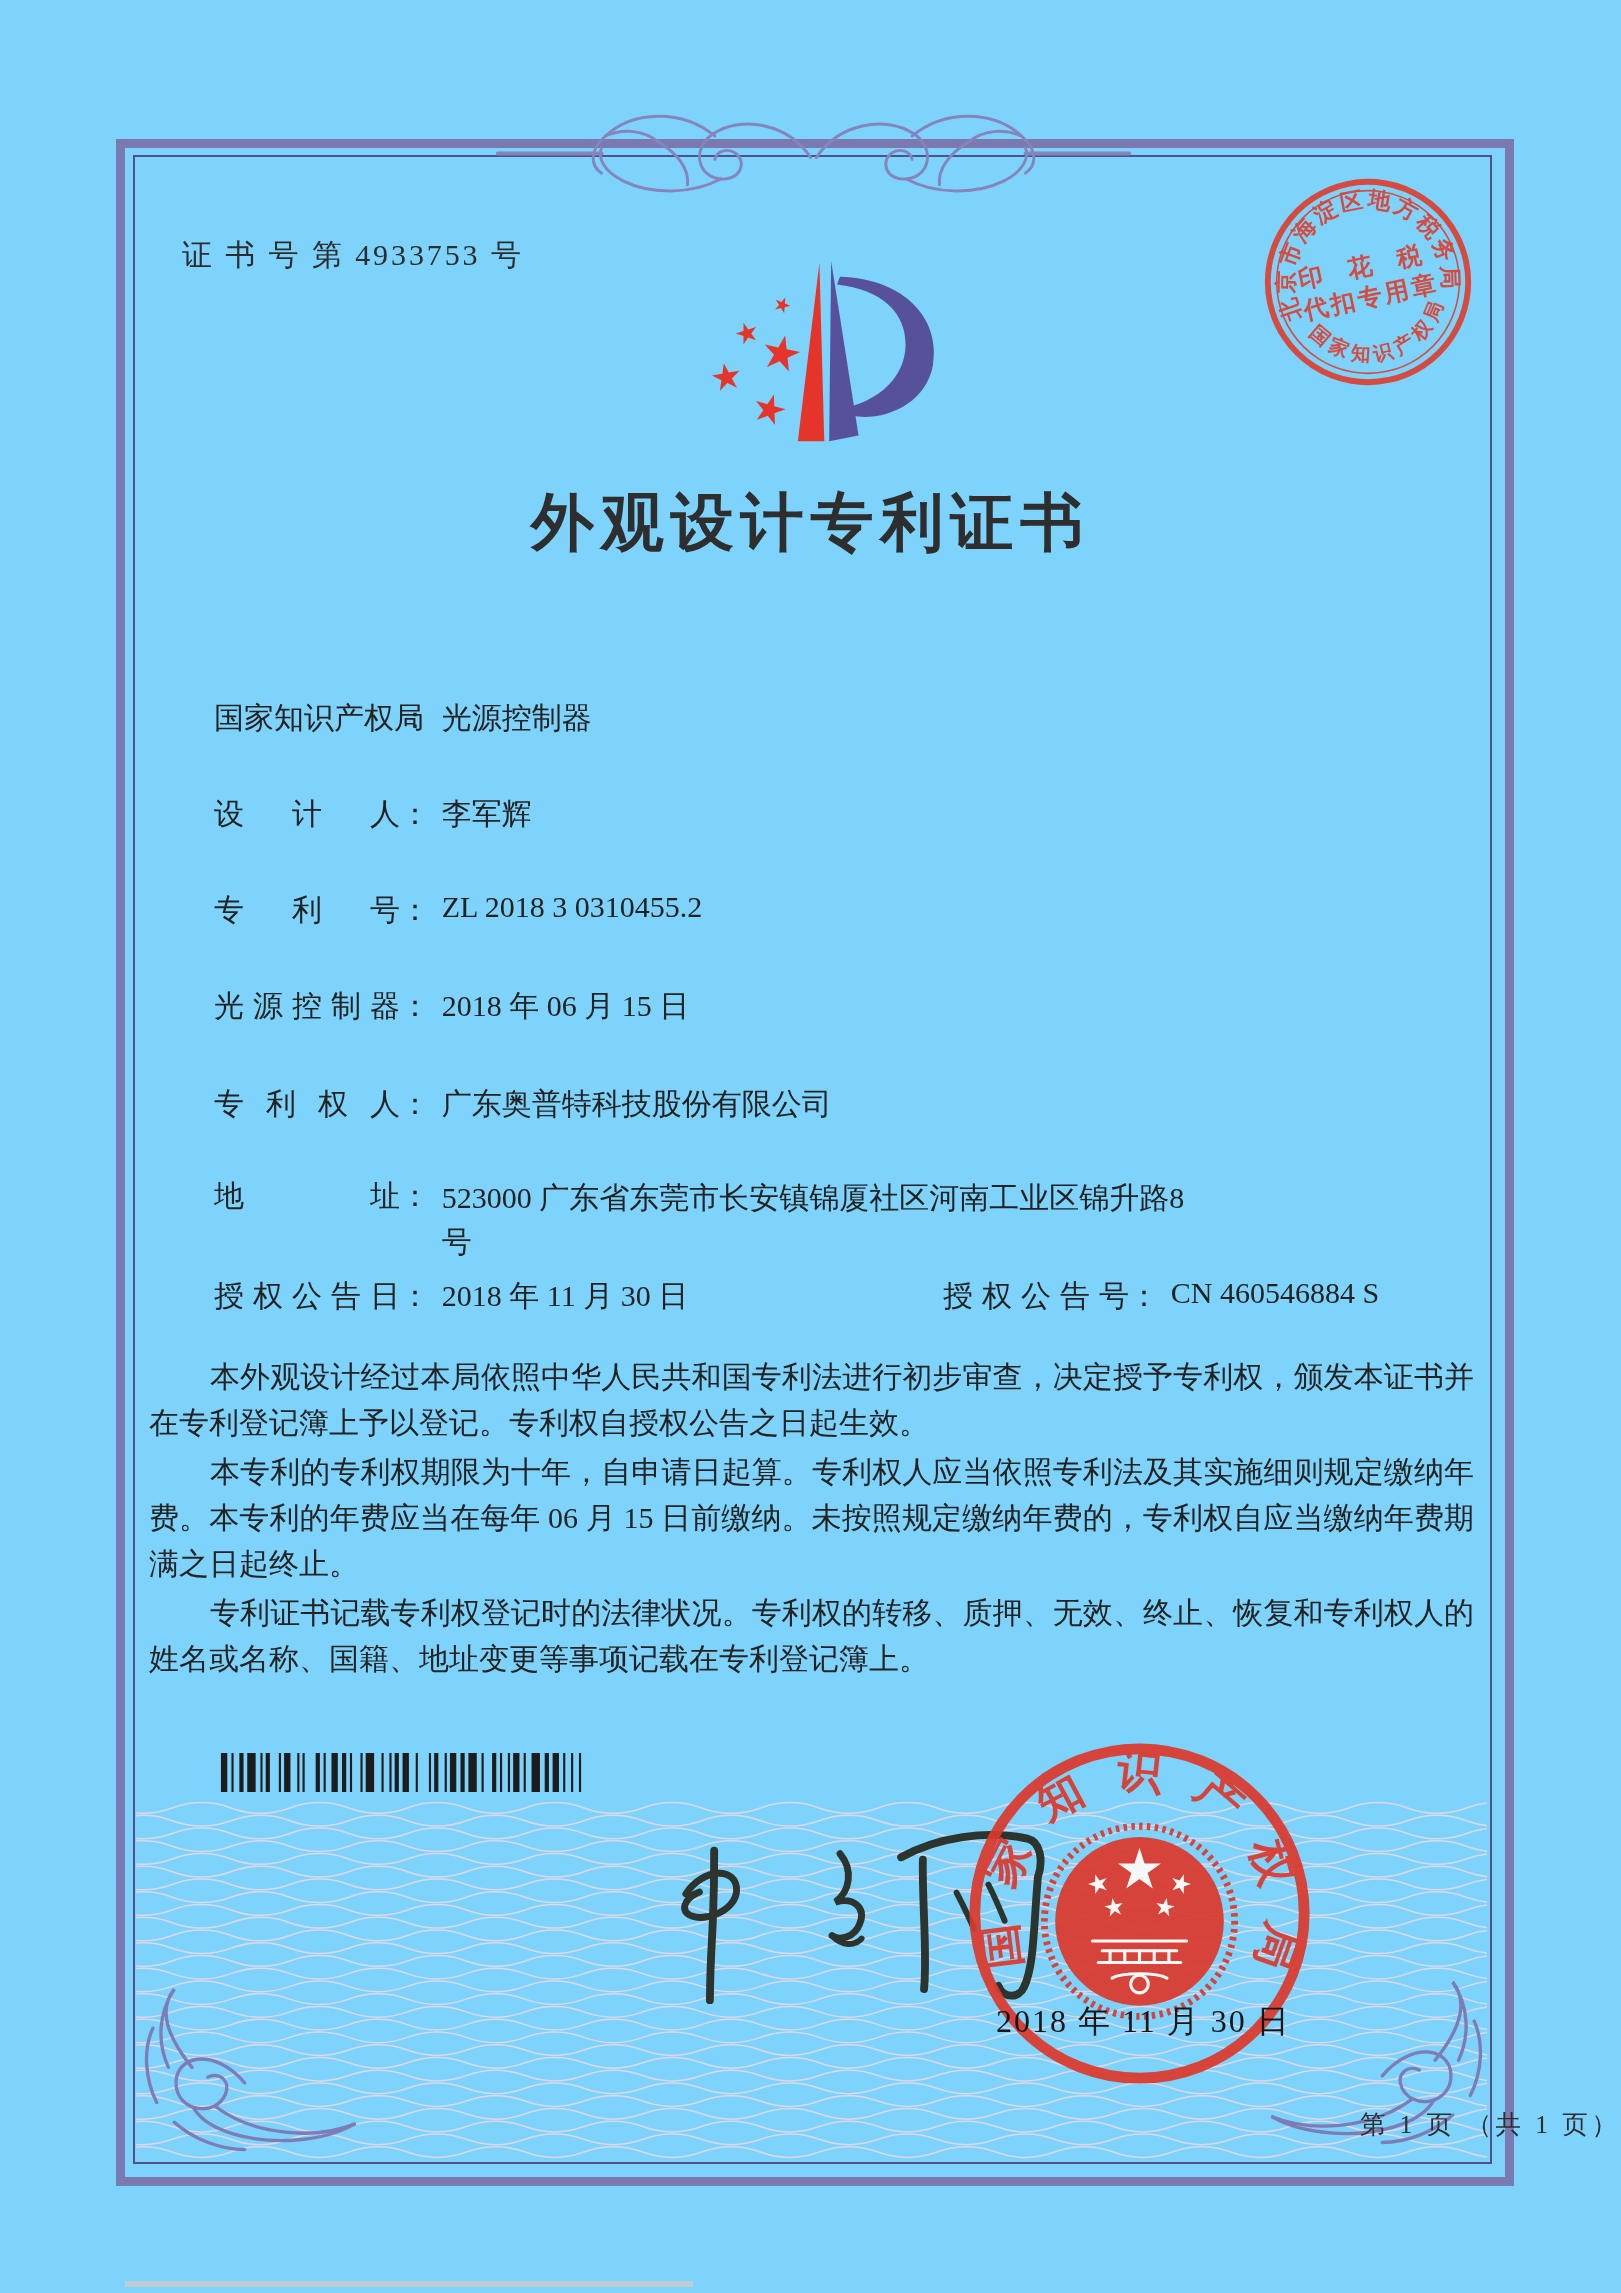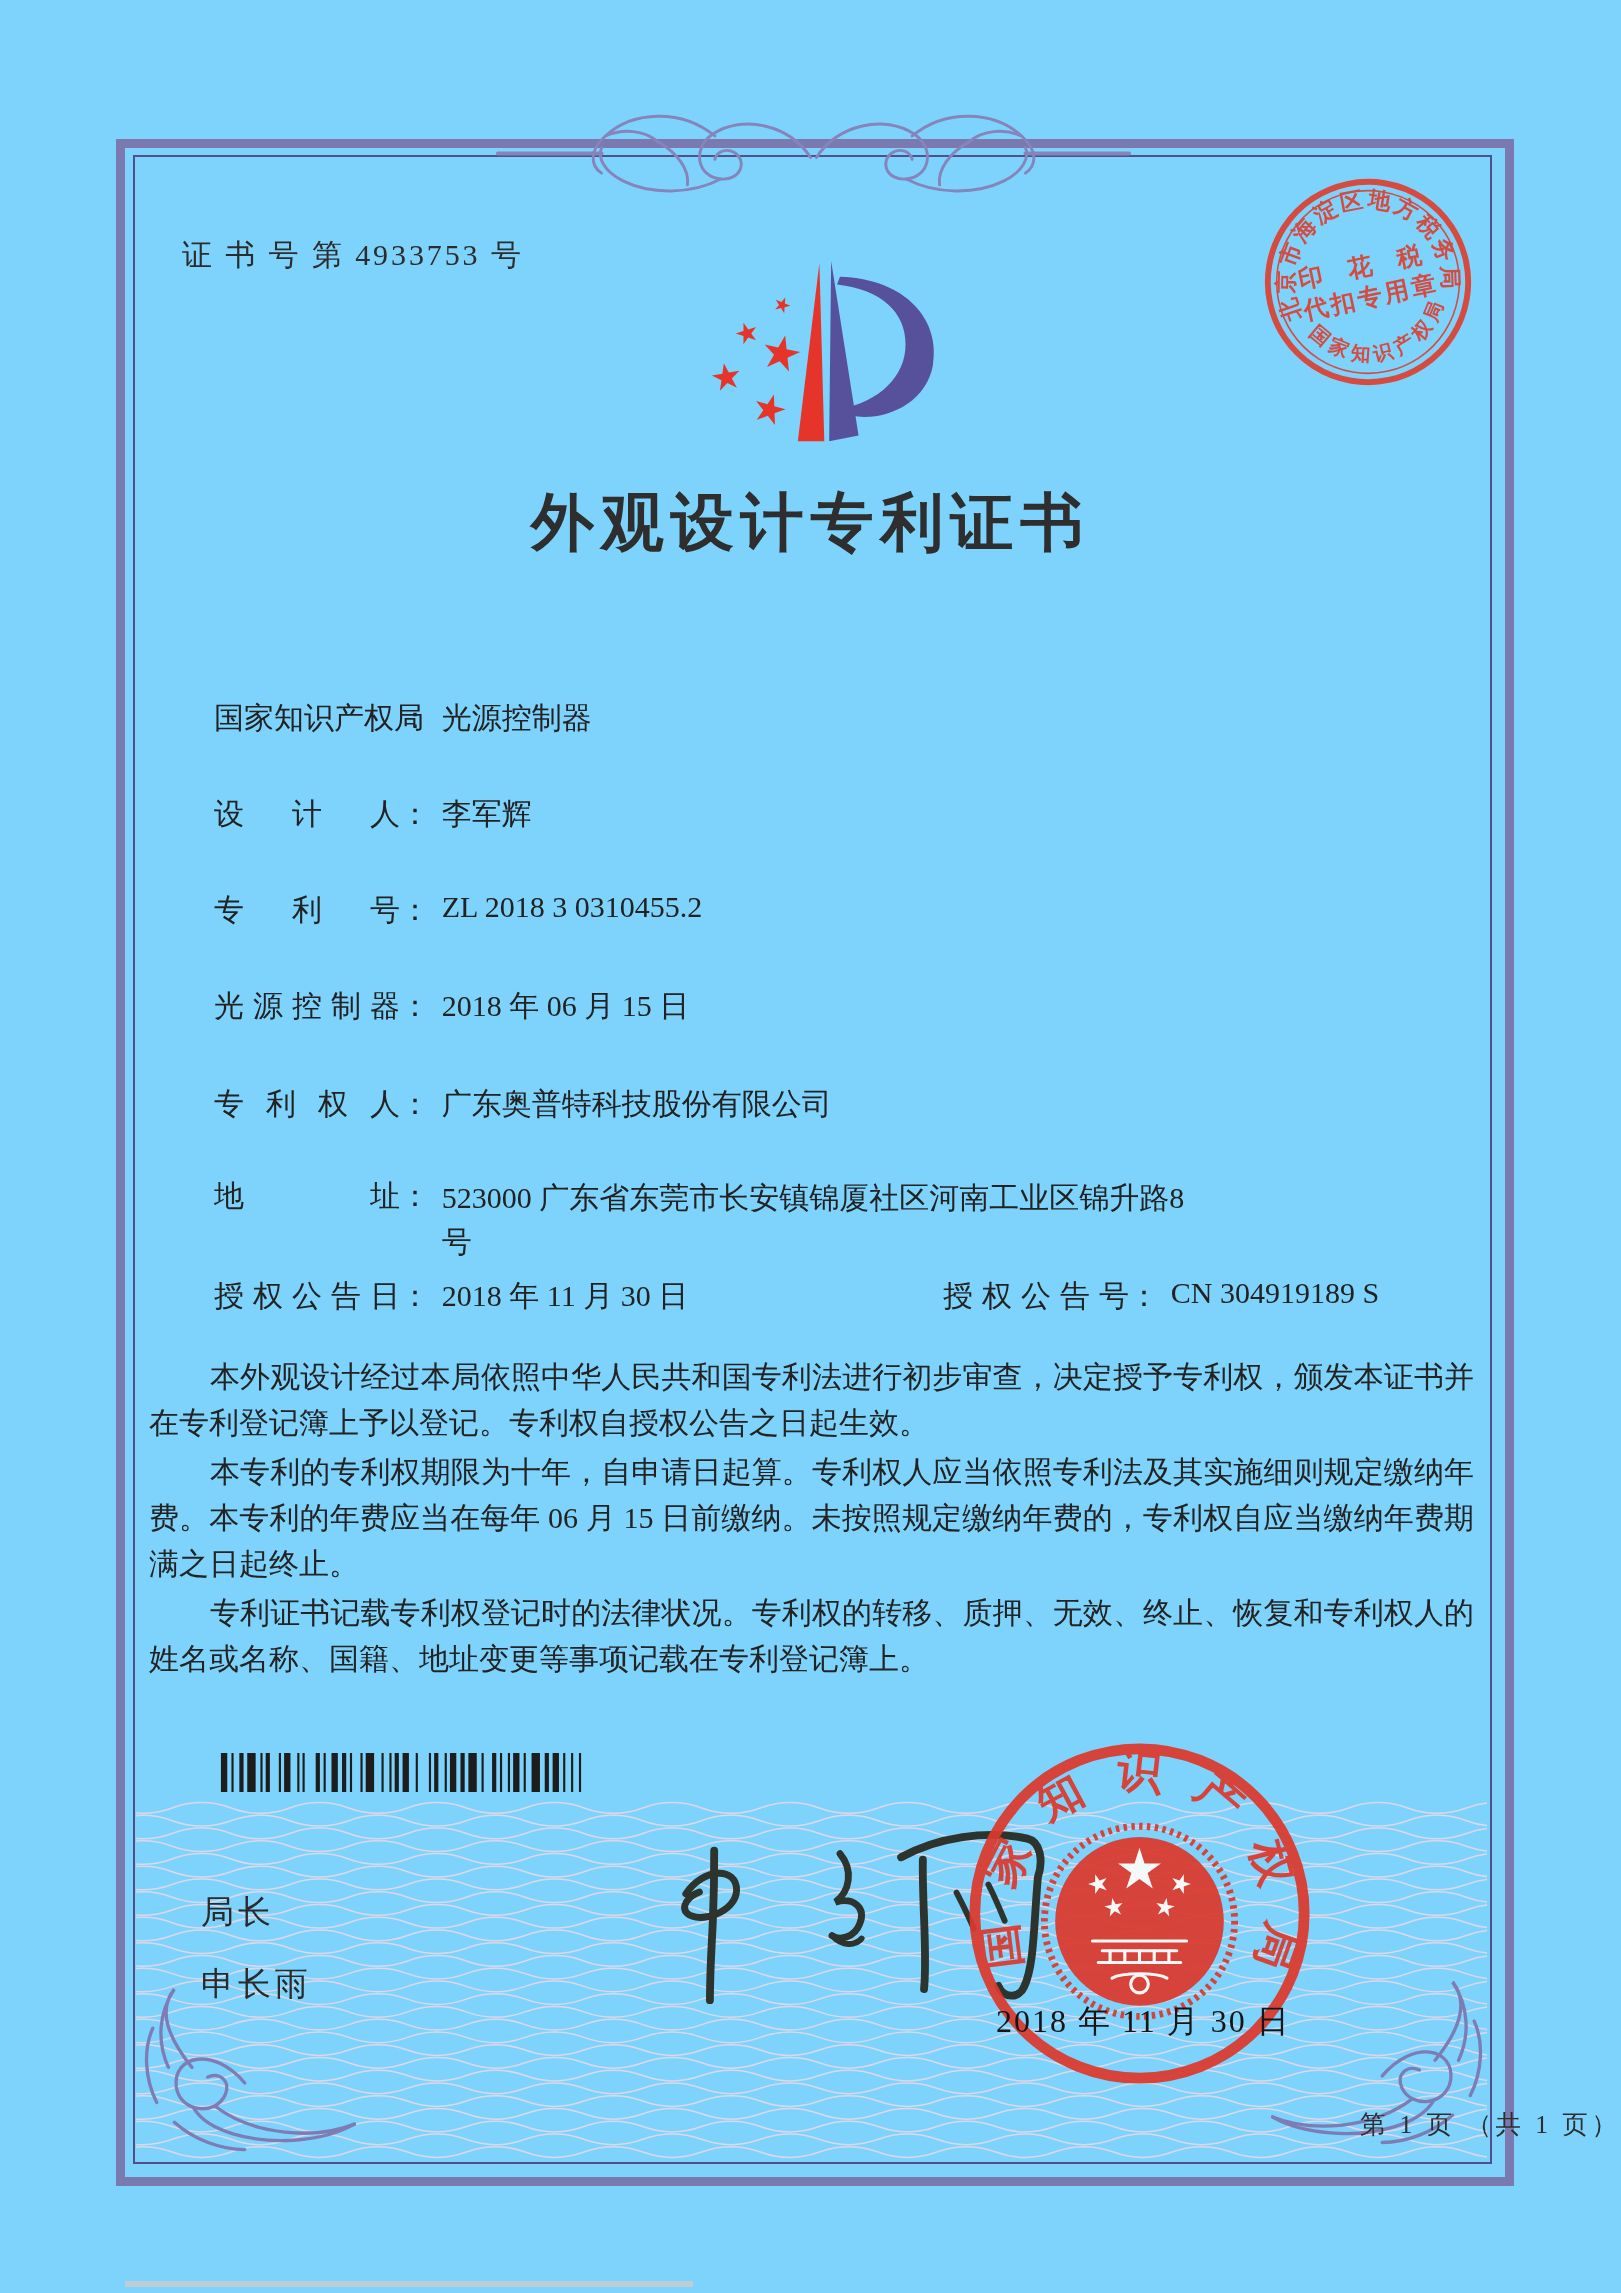--- a/index.html
+++ b/index.html
@@ -177,21 +177,21 @@
     <span class="fvalue pre">523000 广东省东莞市长安镇锦厦社区河南工业区锦升路8
 号</span>
   </div>
   <div class="frow" style="top:1276px">
     <span class="flabel">授权公告日</span>
       <span class="fcolon">：</span>
     <span class="fvalue">2018 年 11 月 30 日</span>
     <span class="fright">
       <span class="flabel">授权公告号</span>
         <span class="fcolon">：</span>
-      <span class="fvalue">CN 304919189 S</span>
+      <span class="fvalue">CN 460546884 S</span>
     </span>
   </div>
 
   <div class="paras">
     <p>本外观设计经过本局依照中华人民共和国专利法进行初步审查，决定授予专利权，颁发本证书并在专利登记簿上予以登记。专利权自授权公告之日起生效。</p>
     <p>本专利的专利权期限为十年，自申请日起算。专利权人应当依照专利法及其实施细则规定缴纳年费。本专利的年费应当在每年 06 月 15 日前缴纳。未按照规定缴纳年费的，专利权自应当缴纳年费期满之日起终止。</p>
     <p>专利证书记载专利权登记时的法律状况。专利权的转移、质押、无效、终止、恢复和专利权人的姓名或名称、国籍、地址变更等事项记载在专利登记簿上。</p>
   </div>
 
   <svg class="abs" style="left:220px;top:1753px;" width="386" height="39" viewBox="0 0 394 40">
@@ -232,24 +232,20 @@
         <rect x="310.5" y="0" width="2.2" height="40"></rect>
         <rect x="318.6" y="0" width="8.6" height="40"></rect>
         <rect x="332.1" y="0" width="4.3" height="40"></rect>
         <rect x="340.2" y="0" width="6.5" height="40"></rect>
         <rect x="351.0" y="0" width="2.2" height="40"></rect>
         <rect x="359.1" y="0" width="2.2" height="40"></rect>
         <rect x="367.2" y="0" width="2.2" height="40"></rect>
       </g>
   </svg>
 
-  <div class="signer">
-    <div>局长</div>
-    <div>申长雨</div>
-  </div>
 
   <svg class="abs" style="left:649px;top:1829px;" width="421" height="186" viewBox="0 0 430 190">
     <g transform="rotate(-4 215 95)" fill="none" stroke="#2c342d" stroke-linecap="round">
       <path d="M72,12 C70,42 68,62 66,80 C64,100 60,124 57,164" stroke-width="8"></path>
       <path d="M40,54 C60,28 94,30 92,54 C90,76 52,86 40,74 C34,67 41,57 54,53" stroke-width="7"></path>
       <path d="M200,24 C213,42 207,63 192,73 C211,69 223,81 215,97 C209,110 194,113 186,107" stroke-width="7"></path>
       <path d="M186,107 C196,119 209,119 216,112" stroke-width="6"></path>
       <path d="M284,36 C280,82 282,132 276,168" stroke-width="8"></path>
       <path d="M262,32 C300,14 352,10 392,22 C405,26 407,45 400,62 C392,112 390,152 378,173 C372,185 356,183 352,170" stroke-width="8"></path>
       <path d="M316,72 C322,86 327,98 331,110" stroke-width="6"></path>

